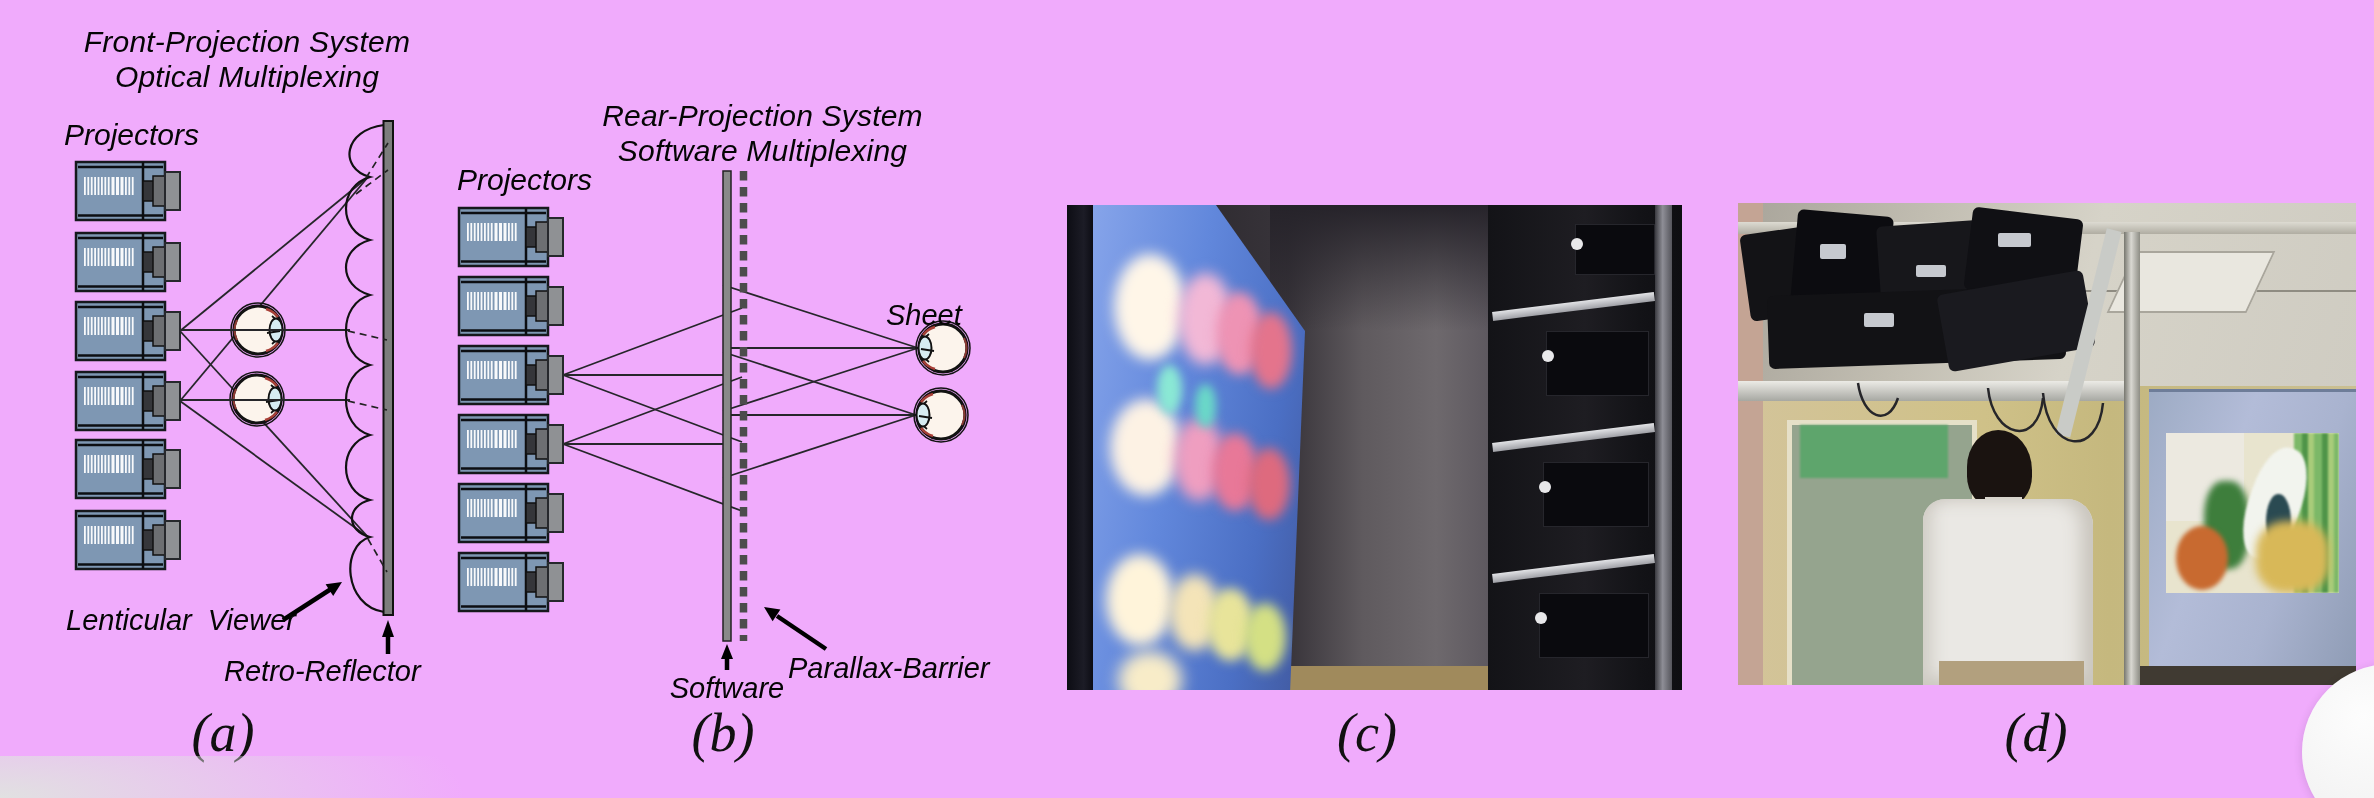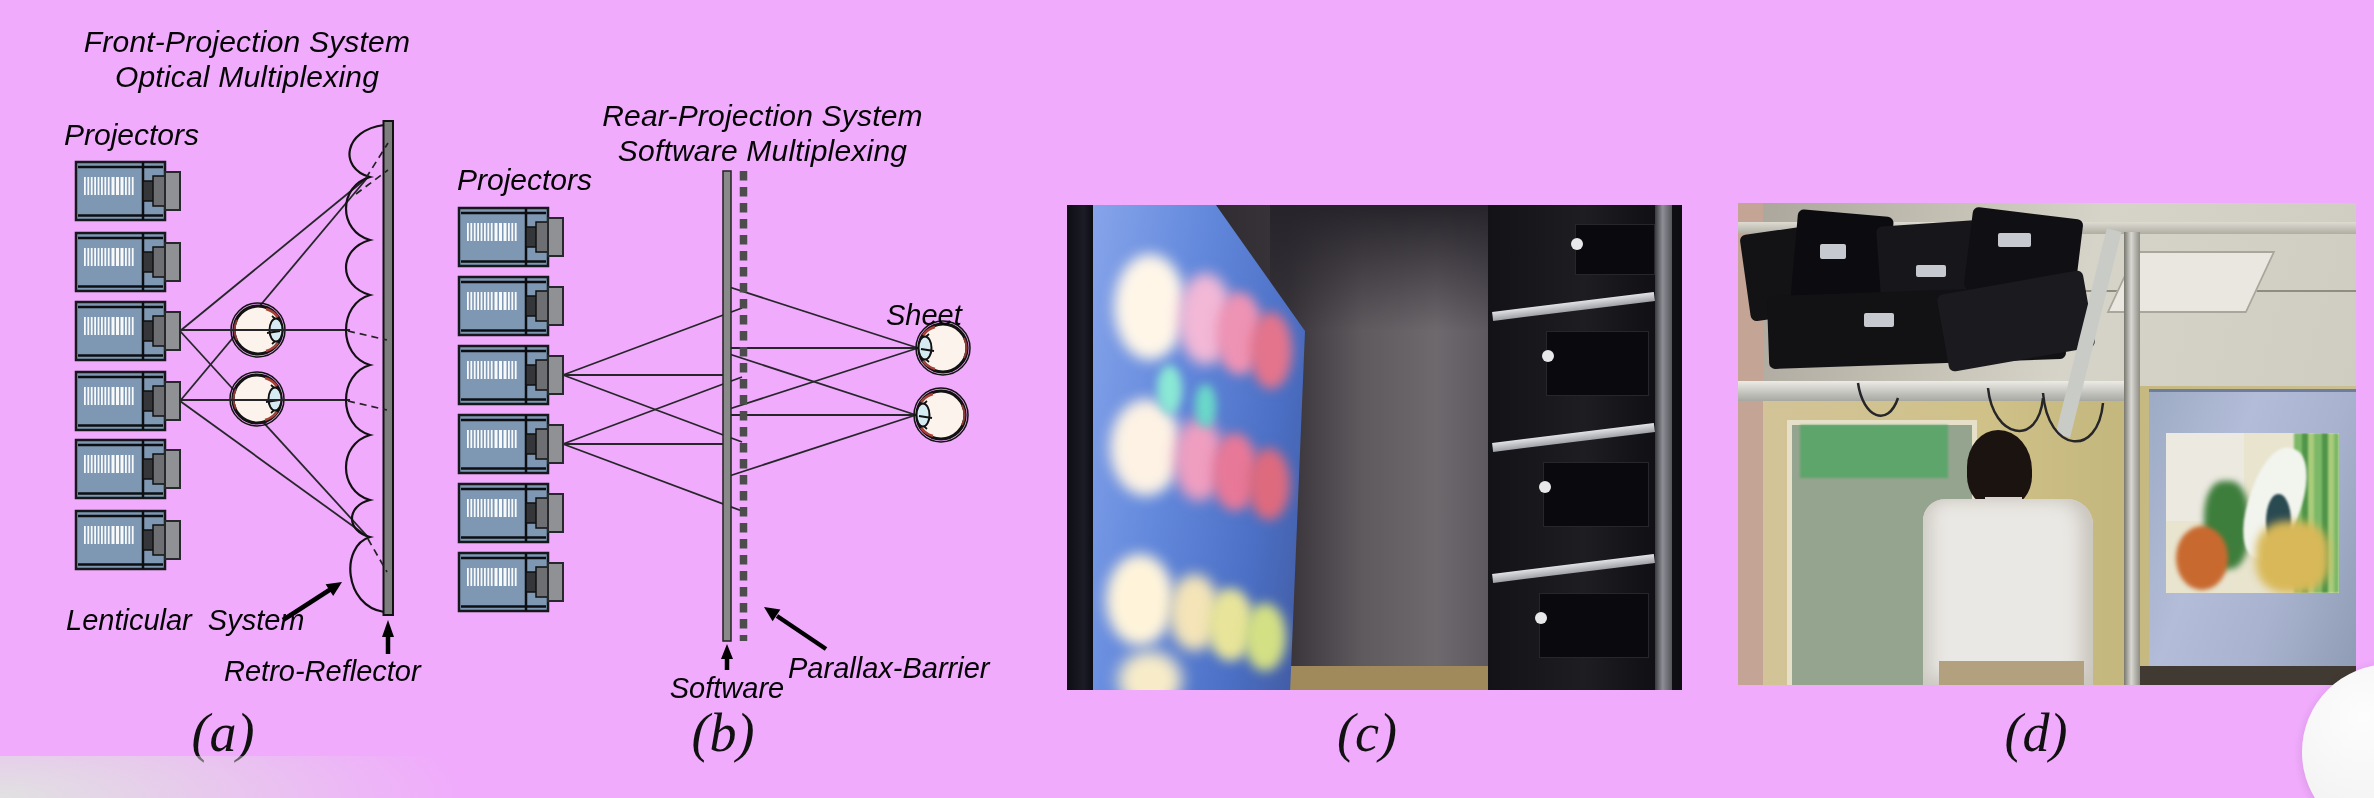--- a/index.html
+++ b/index.html
@@ -213,21 +213,21 @@
         <polygon points="764,607 772.6,621.2 780.4,609.6" fill="#000"></polygon>
       </g>
     </g>
   </svg>
 
   <div class="lbl title" style="left:62px;top:24px;width:370px;">
     <div>Front-Projection System</div>
     <div>Optical Multiplexing</div>
   </div>
   <div class="lbl" style="left:64px;top:118px;font-size:30px;">Projectors</div>
-  <div class="lbl small" style="left:66px;top:604px;word-spacing:8px;">Lenticular System</div>
+  <div class="lbl small" style="left:66px;top:604px;word-spacing:8px;">Lenticular Viewer</div>
   <div class="lbl small" style="left:224px;top:655px;">Retro-Reflector</div>
   <div class="cap" style="left:148px;top:702px;">(a)</div>
 
   <div class="lbl title" style="left:580px;top:82px;width:365px;margin-top:16px;">
     <div>Rear-Projection System</div>
     <div>Software Multiplexing</div>
   </div>
   <div class="lbl" style="left:457px;top:163px;font-size:30px;">Projectors</div>
   <div class="lbl small" style="left:886px;top:299px;">Sheet</div>
   <div class="lbl small" style="left:652px;top:672px;width:150px;text-align:center;">Software</div>

